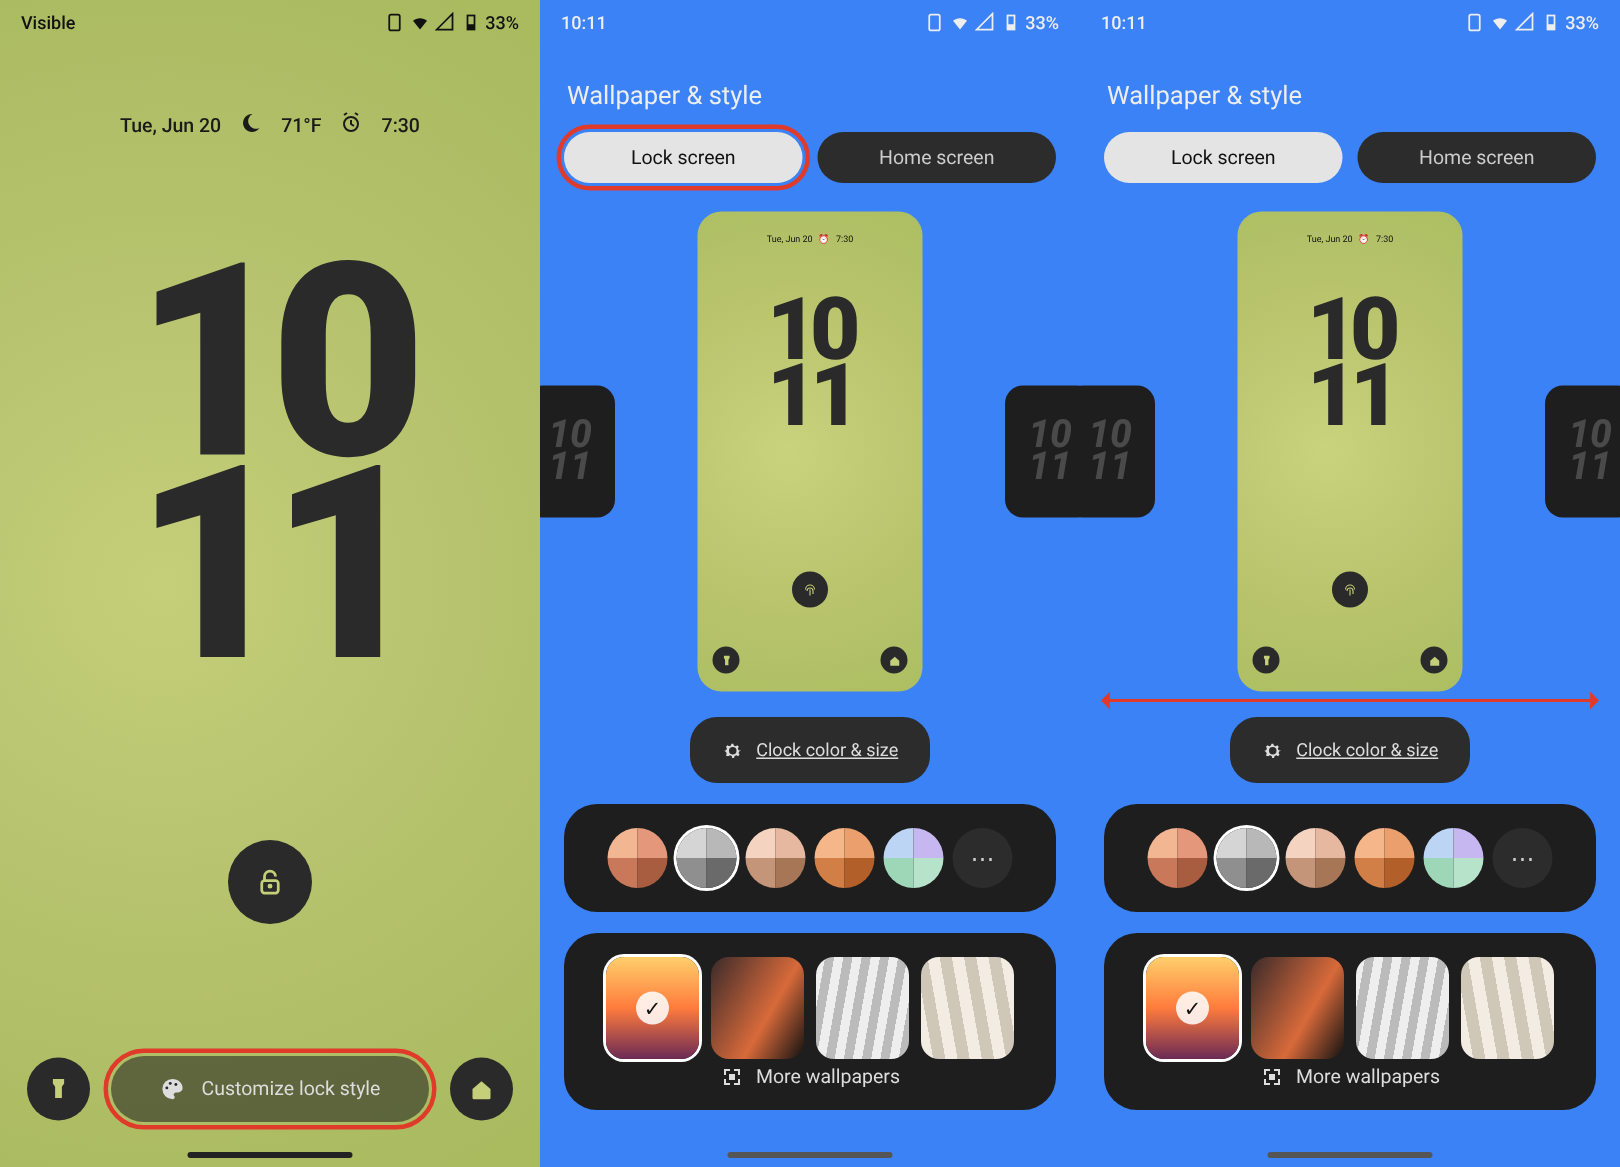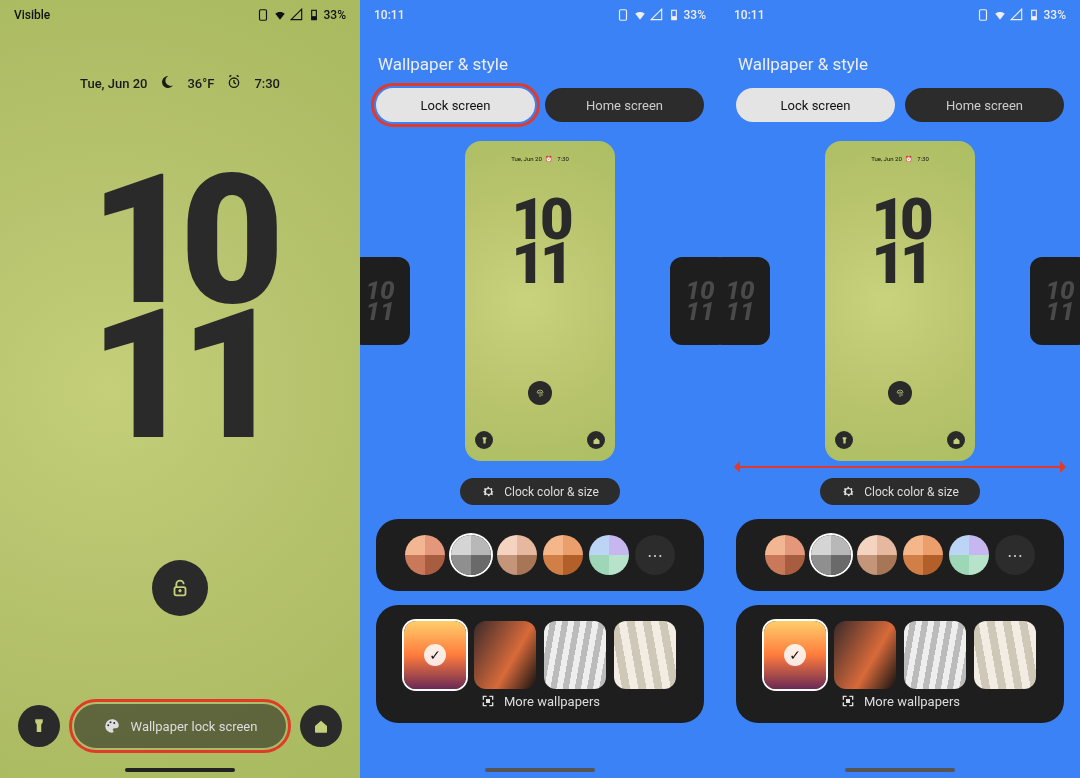--- a/index.html
+++ b/index.html
@@ -152,23 +152,23 @@
     display:flex; justify-content:space-between;
   }
   .pc-bottom .mini {
     width:18px;height:18px;border-radius:50%;background:#2a2a2a;
     display:flex;align-items:center;justify-content:center;
   }
   .pc-bottom .mini svg{width:9px;height:9px;fill:#c5cf7a;}
 
   .clock-size-pill {
     margin: 12px auto 0 auto;
-    width: 160px; height:27px; border-radius:18px; background:#2c2c2c;
+    width: 160px; height:44px; border-radius:18px; background:#2c2c2c;
     display:flex;align-items:center;justify-content:center;gap:8px;
-    color:#ddd; font-size:12px;
+    color:#ddd; font-size:12px;text-decoration:underline;
   }
   .clock-size-pill svg{width:15px;height:15px;fill:#ddd;}
 
   .swatch-card {
     margin: 14px 16px 0 16px;
     background:#1e1e1e; border-radius:22px;
     padding: 16px 10px;
   }
   .swatches { display:flex; gap:6px; justify-content:center;}
   .swatch {
@@ -241,21 +241,21 @@
     </div>
   </div>
 
   <div class="ls-info">
     <span>Tue, Jun 20</span>
     <span class="weather-icon">
       <svg viewBox="0 0 24 24">
           <path d="M14 3a9 9 0 1 0 7 14 7 7 0 0 1-7-14z" fill="#1a1a1a"></path>
         </svg>
     </span>
-    <span>36°F</span>
+    <span>71°F</span>
     <span class="alarm-icon">
       <svg viewBox="0 0 24 24">
           <circle cx="12" cy="13" r="7" fill="none" stroke="#1a1a1a" stroke-width="2"></circle>
           <path d="M12 9v4l3 2M5 4l3-2M19 4l-3-2" stroke="#1a1a1a" stroke-width="2" fill="none"></path>
         </svg>
     </span>
     <span>7:30</span>
   </div>
 
   <div class="big-clock">
@@ -277,21 +277,21 @@
           <path d="M7 3h10v4l-2 3v10H9V10L7 7z"></path>
         </svg>
     </div>
     <div class="customize-pill highlight-red">
       <svg viewBox="0 0 24 24">
           <path d="M12 3a9 9 0 1 0 0 18c1.5 0 2-1 2-2s-1-1-1-2 1-2 2-2h2a4 4 0 0 0 4-4c0-4.4-4-8-9-8z"></path>
           <circle cx="7" cy="11" r="1.3" fill="#2a2a2a"></circle>
           <circle cx="10" cy="7" r="1.3" fill="#2a2a2a"></circle>
           <circle cx="15" cy="8" r="1.3" fill="#2a2a2a"></circle>
         </svg>
-      <span>Wallpaper lock screen</span>
+      <span>Customize lock style</span>
     </div>
     <div class="circ-btn">
       <svg viewBox="0 0 24 24">
           <path d="M4 12l8-7 8 7v8a1 1 0 0 1-1 1H5a1 1 0 0 1-1-1z"></path>
         </svg>
     </div>
   </div>
   <div class="nav-pill"></div>
 </div>
 

